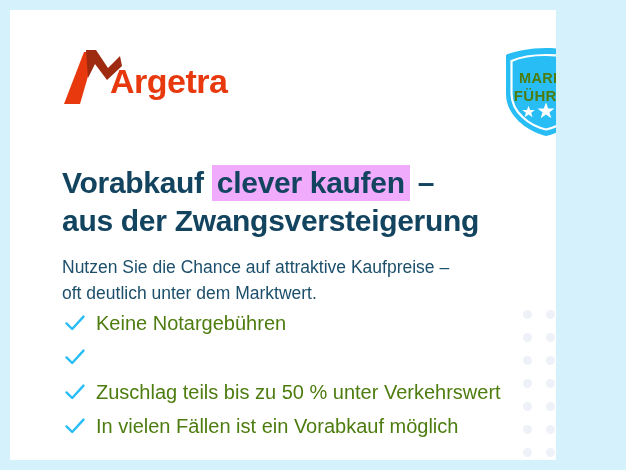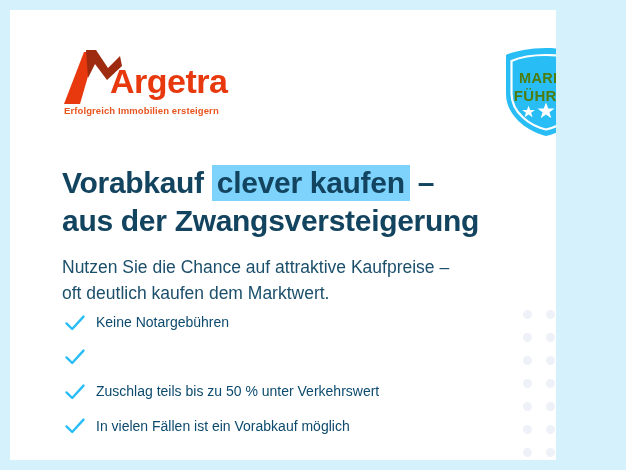--- a/index.html
+++ b/index.html
@@ -91,21 +91,21 @@
     position:absolute;
     left:52px;top:134px;
     width:470px;
     font-size:30px;
     font-weight:bold;
     color:#13445f;
     line-height:1.27;
     letter-spacing:-0.3px;
   }
   #headline .hl{
-    background:#7dd3fc;
+    background:#f0abfc;
     padding:1px 5px 2px 5px;
     box-decoration-break:clone;
     -webkit-box-decoration-break:clone;
   }
   .hl-line{display:block;}
 
   
   #subheadline{
     position:absolute;
     left:52px;top:226px;
@@ -128,22 +128,22 @@
     height:29px;
     margin-bottom:5.5px;
   }
   .bullet-check{
     flex:0 0 auto;
     width:24px;height:24px;
     margin-right:9px;
     display:block;
   }
   .bullet-label{
-    font-size:14px;
-    color:#0c4a6e;
+    font-size:20px;
+    color:#4d7c0f;
     line-height:1.2;
     white-space:nowrap;
   }
 </style>
 </head>
 <body>
 
 <div id="banner">
 
   <div id="dot-pattern">
@@ -197,21 +197,20 @@
         <span class="dot"></span>
       </div>
     </div>
 
   <div id="logo">
     <svg id="logo-mark" viewBox="0 0 62 56">
       <polygon points="22,4 33,4 18,56 2,56" fill="#e8380d"></polygon>
       <polygon points="24,2 34,2 46,20 58,8 60,18 45,32 33,16 26,30" fill="#9e2a10"></polygon>
     </svg>
     <div id="logo-wordmark">Argetra</div>
-    <div id="logo-tagline">Erfolgreich Immobilien ersteigern</div>
   </div>
 
   <div id="badge">
     <svg viewBox="0 0 88 92" style="position:absolute;left:0;top:0;width:88px;height:92px;">
       <path d="M44 2 C62 2 78 6 84 9 L84 48 C84 70 62 86 44 90 C26 86 4 70 4 48 L4 9 C10 6 26 2 44 2 Z" fill="#29bdf5"></path>
       <path d="M44 9 C60 9 73 12.5 78.5 15 L78.5 47.5 C78.5 66.5 60 80 44 83.5 C28 80 9.5 66.5 9.5 47.5 L9.5 15 C15 12.5 28 9 44 9 Z" fill="none" stroke="#ffffff" stroke-width="2.2"></path>
     </svg>
     <div id="badge-text-markt">MARKT</div>
     <div id="badge-text-fuehrer">FÜHRER</div>
     <div id="badge-stars">
@@ -223,21 +222,21 @@
     </div>
   </div>
 
   <h1 id="headline">
     <span class="hl-line"><span>Vorabkauf </span><span class="hl">clever kaufen</span><span> –</span></span>
     <span class="hl-line">aus der Zwangsversteigerung</span>
   </h1>
 
   <p id="subheadline">
     <span class="sub-line">Nutzen Sie die Chance auf attraktive Kaufpreise –</span>
-    <span class="sub-line">oft deutlich kaufen dem Marktwert.</span>
+    <span class="sub-line">oft deutlich unter dem Marktwert.</span>
   </p>
 
   <ul id="bullet-list" style="list-style:none;margin:0;padding:0;">
       <li class="bullet-item">
         <svg class="bullet-check" viewBox="0 0 24 24">
           <path d="M3.5 12.4 L9.2 18 L20.5 5.6" fill="none" stroke="#29bdf5" stroke-width="2.4" stroke-linecap="round" stroke-linejoin="round"></path>
         </svg>
         <span class="bullet-label">Keine Notargebühren</span>
       </li>
       <li class="bullet-item">

